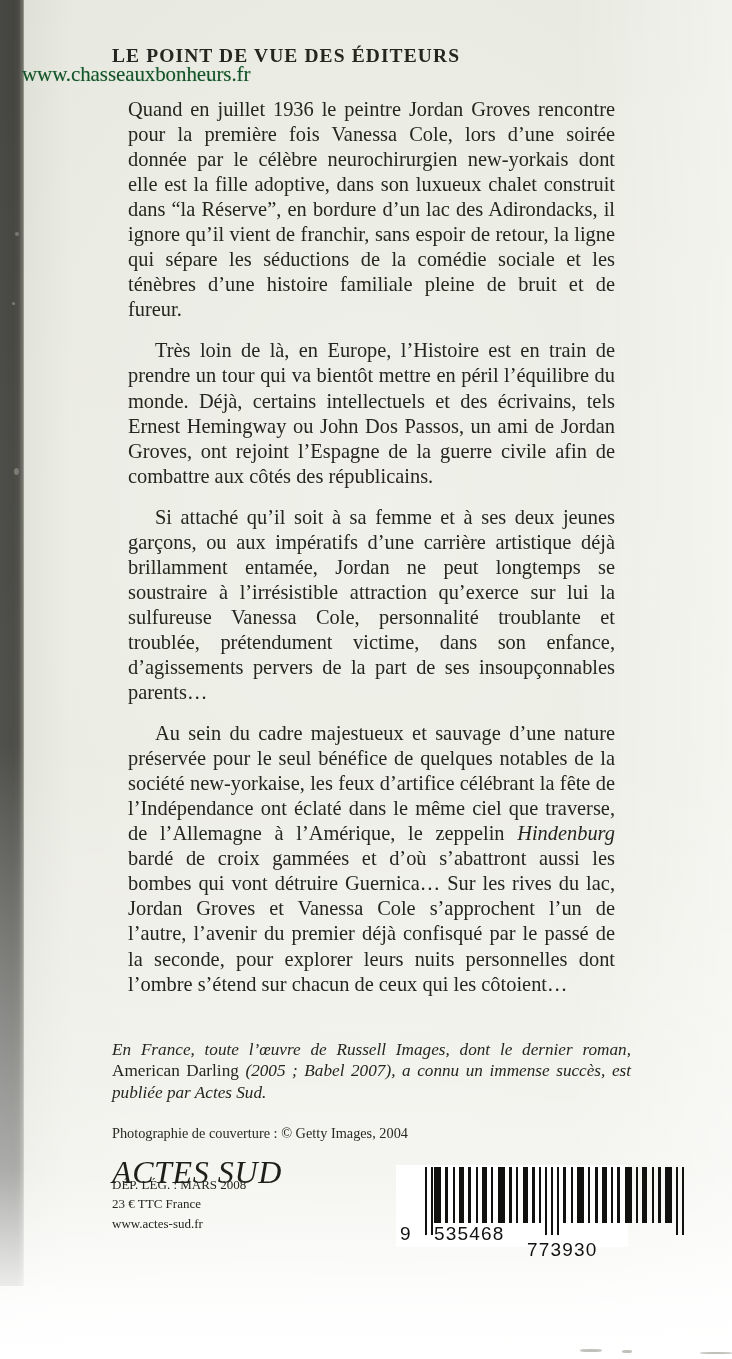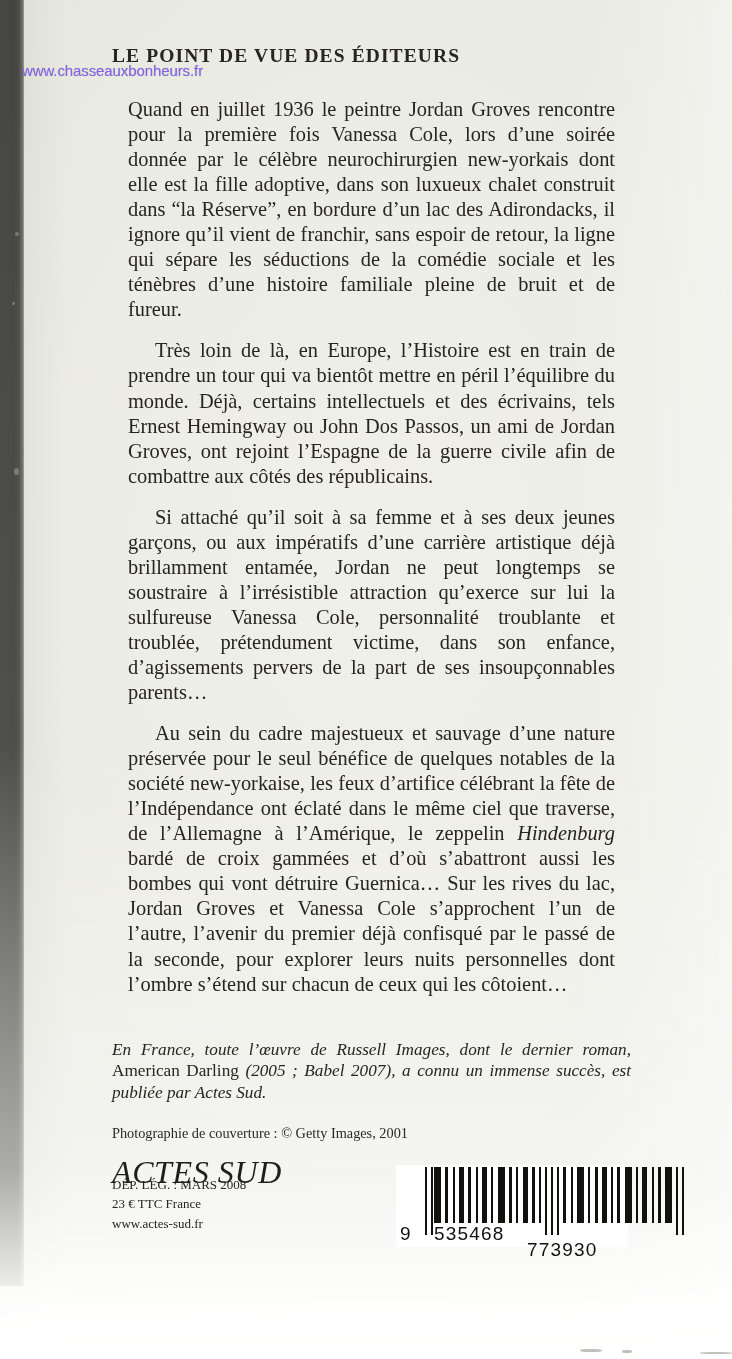--- a/index.html
+++ b/index.html
@@ -53,24 +53,24 @@
     background: #6d6c62;
     border-radius: 50%;
     opacity: .85;
   }
 
   
   .watermark {
     position: absolute;
     left: 22px;
     top: 62px;
-    font-family: Liberation Sans, sans-serif;
-    font-size: 15px;
+    font-family: Liberation Serif, serif;
+    font-size: 21px;
     letter-spacing: -0.1px;
-    color: #8b5cf6;
+    color: #14532d;
     text-shadow: 0 0 1px rgba(0,120,0,0.35);
     white-space: nowrap;
   }
 
   
   .content {
     position: absolute;
     left: 112px;
     top: 0;
     width: 519px;
@@ -234,21 +234,21 @@
 
     <div class="blurb">
       <p>Quand en juillet 1936 le peintre Jordan Groves rencontre pour la première fois Vanessa Cole, lors d’une soirée donnée par le célèbre neurochirurgien new-yorkais dont elle est la fille adoptive, dans son luxueux chalet construit dans “la Réserve”, en bordure d’un lac des Adirondacks, il ignore qu’il vient de franchir, sans espoir de retour, la ligne qui sépare les séductions de la comédie sociale et les ténèbres d’une histoire familiale pleine de bruit et de fureur.</p>
       <p>Très loin de là, en Europe, l’Histoire est en train de prendre un tour qui va bientôt mettre en péril l’équilibre du monde. Déjà, certains intellectuels et des écrivains, tels Ernest Hemingway ou John Dos Passos, un ami de Jordan Groves, ont rejoint l’Espagne de la guerre civile afin de combattre aux côtés des républicains.</p>
       <p>Si attaché qu’il soit à sa femme et à ses deux jeunes garçons, ou aux impératifs d’une carrière artistique déjà brillamment entamée, Jordan ne peut longtemps se soustraire à l’irrésistible attraction qu’exerce sur lui la sulfureuse Vanessa Cole, personnalité troublante et troublée, prétendument victime, dans son enfance, d’agissements pervers de la part de ses insoupçonnables parents…</p>
       <p><span>Au sein du cadre majestueux et sauvage d’une nature préservée pour le seul bénéfice de quelques notables de la société new-yorkaise, les feux d’artifice célébrant la fête de l’Indépendance ont éclaté dans le même ciel que traverse, de l’Allemagne à l’Amérique, le zeppelin </span><em>Hindenburg</em><span> bardé de croix gammées et d’où s’abattront aussi les bombes qui vont détruire Guernica… Sur les rives du lac, Jordan Groves et Vanessa Cole s’approchent l’un de l’autre, l’avenir du premier déjà confisqué par le passé de la seconde, pour explorer leurs nuits personnelles dont l’ombre s’étend sur chacun de ceux qui les côtoient…</span></p>
     </div>
 
     <p class="note"><span>En France, toute l’œuvre de Russell Images, dont le dernier roman, </span><span class="roman">American Darling</span><span> (2005 ; Babel 2007), a connu un immense succès, est publiée par Actes Sud.</span></p>
 
-    <p class="credit">Photographie de couverture : © Getty Images, 2001</p>
+    <p class="credit">Photographie de couverture : © Getty Images, 2004</p>
 
     <div class="imprint-row">
       <div class="imprint">ACTES SUD</div>
       <div class="isbn">ISBN 978-2-7427-7393-0</div>
     </div>
 
   </div>
 
   <div class="legal">
     <div>DÉP. LÉG. : MARS 2008</div>

